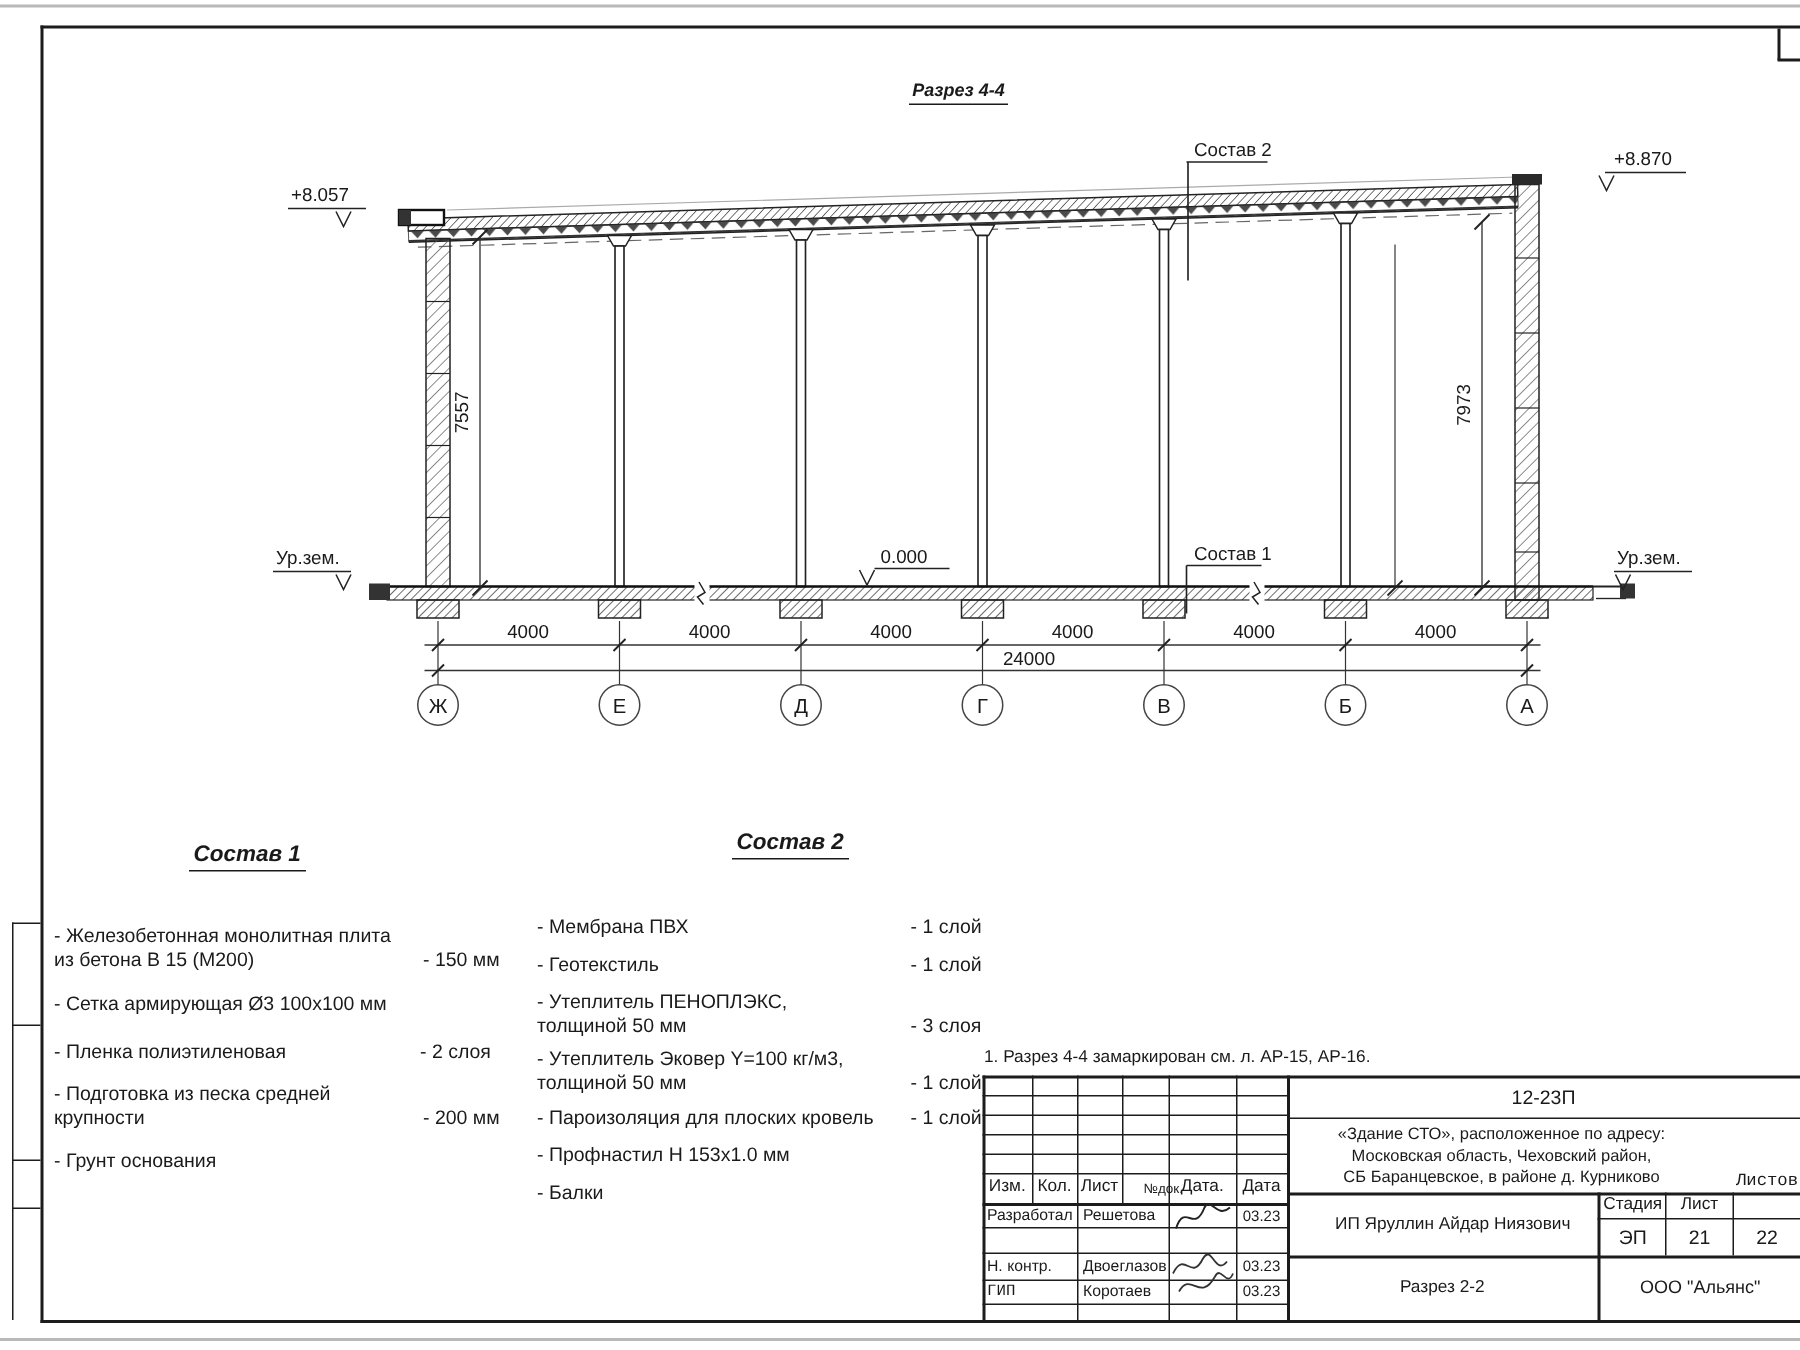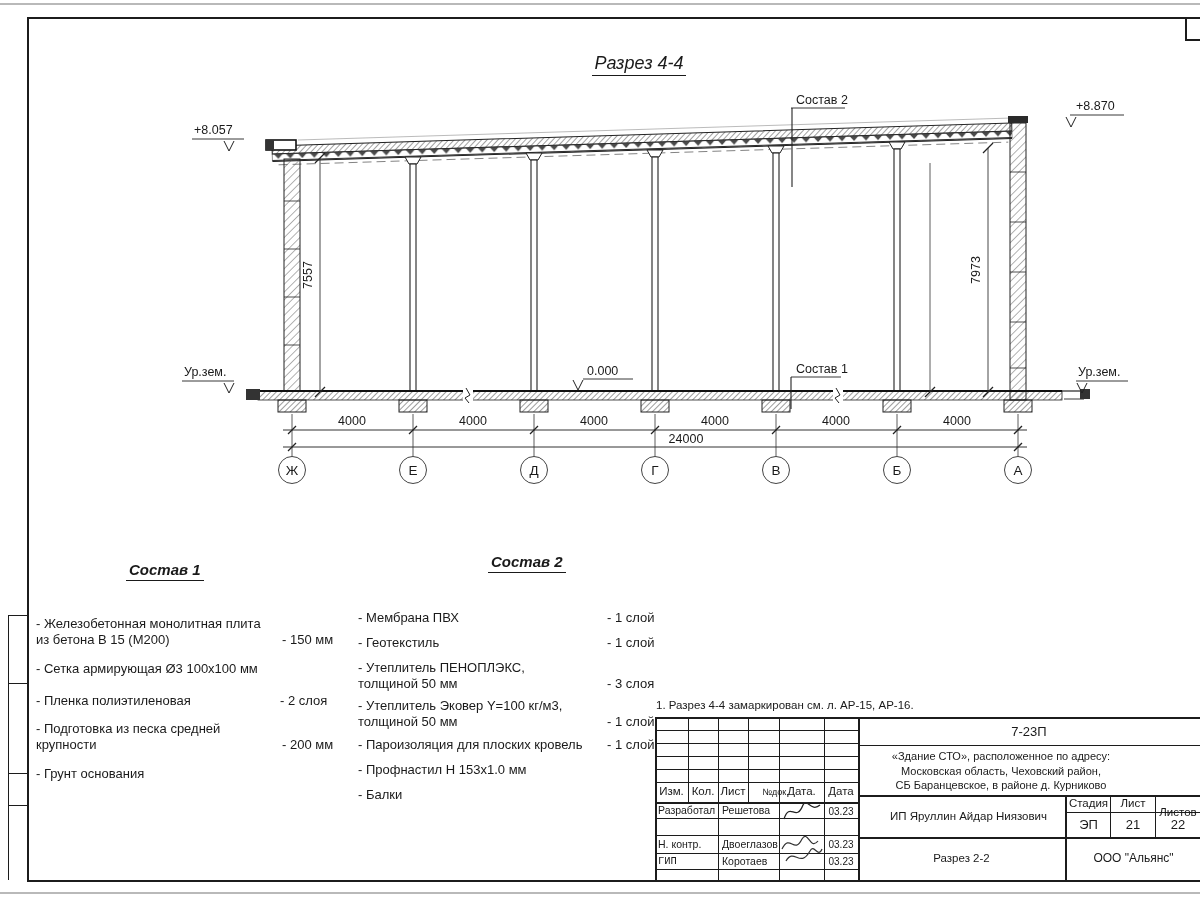--- a/index.html
+++ b/index.html
@@ -3,21 +3,21 @@
 <meta charset="utf-8">
 <style>
   html,body{margin:0;padding:0;background:#ededed;}
   .sheet{position:relative;width:1200px;height:900px;background:#ffffff;
          font-family:"Liberation Sans",sans-serif;color:#1a1a1a;overflow:hidden;}
   .hl,.vl{position:absolute;background:#1c1c1c;}
   .gray{background:#b9b9b9;}
   .abs{position:absolute;}
   svg text{fill:#1a1a1a;font-family:"Liberation Sans",sans-serif;}
   .sheet-title{position:absolute;left:578px;top:53px;width:122px;text-align:center;
-               font-size:18px;font-style:italic;font-weight:400;}
+               font-size:12px;font-style:italic;font-weight:700;}
   .sheet-title span{border-bottom:1px solid #1a1a1a;padding:0 2px 2px 2px;}
   .list{position:absolute;font-size:13px;}
   .list .head{position:absolute;font-size:15px;font-style:italic;font-weight:600;}
   .list .head span{border-bottom:1px solid #1a1a1a;padding:0 3px 2px 3px;}
   .item{position:absolute;white-space:pre-line;line-height:16px;}
   .val{position:absolute;line-height:16px;white-space:nowrap;}
   .note{position:absolute;left:656px;top:699px;font-size:11.5px;}
   .tb{position:absolute;left:655px;top:717px;width:545px;height:163px;font-size:11.5px;}
   .tb .hl,.tb .vl{background:#1c1c1c;}
   .cell{position:absolute;text-align:center;}
@@ -320,27 +320,27 @@
     <div class="cell" style="left:169px;top:122px;width:34px;font-size:10px;">03.23</div>
     <div class="cell lft" style="left:3px;top:138px;width:60px;font-size:10.5px;font-family:Liberation Mono, monospace;">ГИП</div>
     <div class="cell lft" style="left:67px;top:138px;width:57px;font-size:10.5px;">Коротаев</div>
     <div class="cell" style="left:169px;top:139px;width:34px;font-size:10px;">03.23</div>
 
     <svg class="abs" style="left:125px;top:80px;" width="44" height="80">
       <path d="M4,22 C10,4 16,26 23,8 C27,0 31,16 40,8" fill="none" stroke="#222" stroke-width="1.3"></path>
       <path d="M2,52 C10,36 14,58 22,42 C28,32 30,54 38,44 M6,64 C14,50 20,72 30,54 C34,46 38,62 42,52" fill="none" stroke="#333" stroke-width="1.2"></path>
     </svg>
 
-    <div class="cell" style="left:203px;top:7px;width:342px;font-size:13px;">7-23П</div>
+    <div class="cell" style="left:203px;top:7px;width:342px;font-size:13px;">12-23П</div>
     <div class="cell pre" style="left:203px;top:32px;width:286px;font-size:11px;line-height:14.5px;">«Здание СТО», расположенное по адресу:
 Московская область, Чеховский район,
 СБ Баранцевское, в районе д. Курниково</div>
     <div class="cell" style="left:205px;top:93px;width:217px;">ИП Яруллин Айдар Ниязович</div>
     <div class="cell" style="left:412px;top:80px;width:43px;">Стадия</div>
     <div class="cell" style="left:456px;top:80px;width:44px;">Лист</div>
-    <div class="cell" style="left:501px;top:89px;width:44px;">Листов</div>
+    <div class="cell" style="left:501px;top:64px;width:44px;font-family:Liberation Mono, monospace;">Листов</div>
     <div class="cell" style="left:412px;top:100px;width:43px;font-size:13px;">ЭП</div>
     <div class="cell" style="left:456px;top:100px;width:44px;font-size:13px;">21</div>
     <div class="cell" style="left:501px;top:100px;width:44px;font-size:13px;">22</div>
     <div class="cell" style="left:203px;top:135px;width:207px;">Разрез 2-2</div>
     <div class="cell" style="left:412px;top:134px;width:133px;font-size:12px;">ООО "Альянс"</div>
   </div>
 </div>
 
 </body></html>

